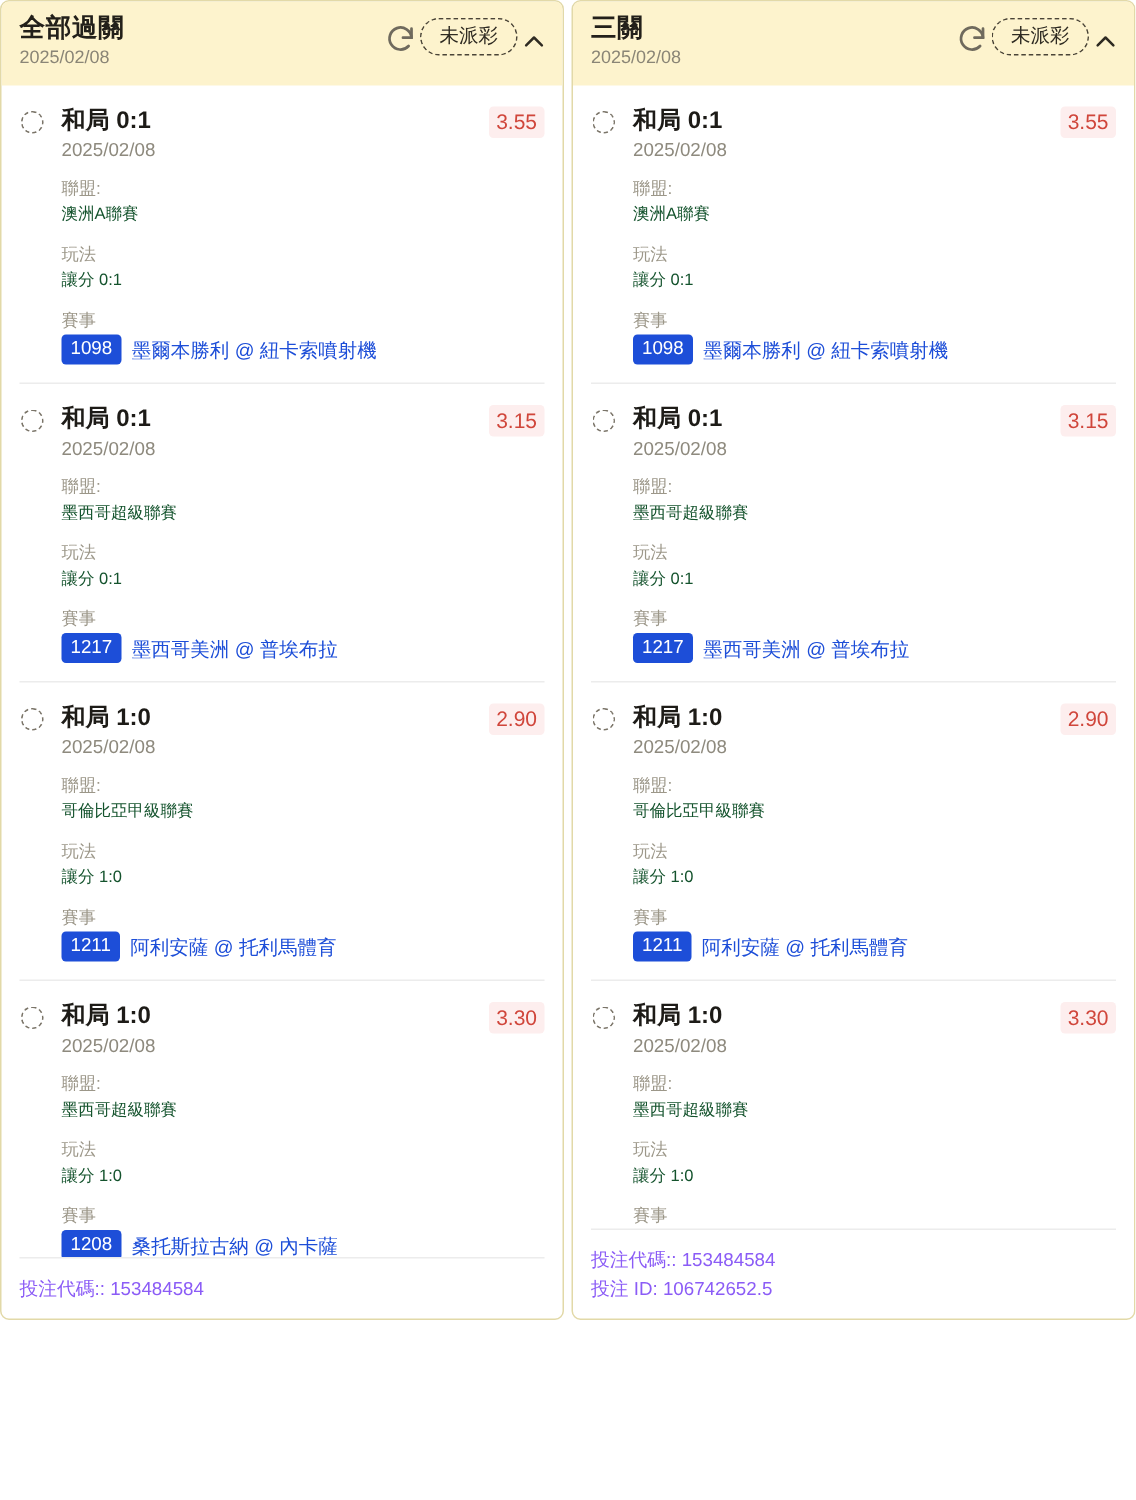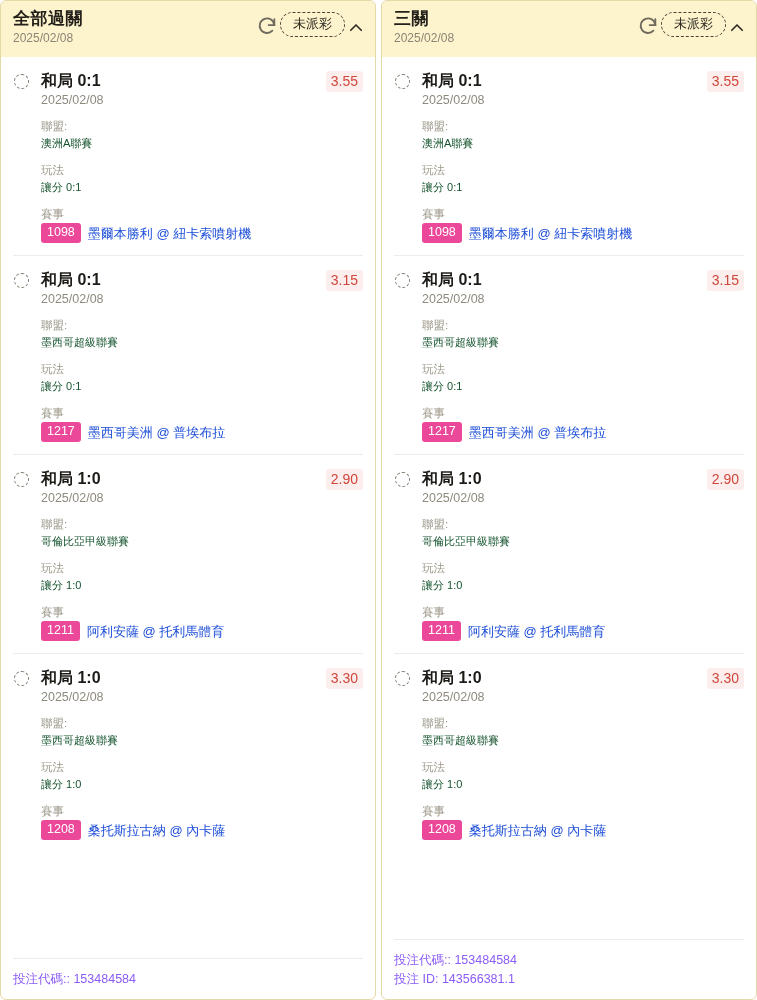--- a/index.html
+++ b/index.html
@@ -12,21 +12,21 @@
     width: 757px;
     height: 1000px;
     position: relative;
     display: flex;
     gap: 5px;
     box-sizing: border-box;
     overflow: hidden;
   }
   .ticket {
     width: 376px;
-    height: 1000px;
+    height: 880px;
     box-sizing: border-box;
     border: 1px solid #e2d9a8;
     border-radius: 6px;
     background: #ffffff;
     overflow: hidden;
     position: relative;
     display: flex;
     flex-direction: column;
   }
   
@@ -152,21 +152,21 @@
     color: #14532d;
     line-height: 19px;
     margin-top: 0px;
   }
   .match-row {
     display: flex;
     align-items: center;
     margin-top: 1px;
   }
   .match-id {
-    background: #ec4899;
+    background: #1d4ed8;
     color: #ffffff;
     font-size: 12.5px;
     border-radius: 3px;
     padding: 2px 6px 3px;
     line-height: 15px;
     margin-right: 7px;
     flex: 0 0 auto;
   }
   .match-name {
     font-size: 13px;
@@ -418,17 +418,17 @@
             <span class="match-id">1208</span>
             <span class="match-name">桑托斯拉古納 @ 內卡薩</span>
           </div>
         </div>
       </div>
 
     </div>
 
     <div class="t-footer">
       <div class="f-line">投注代碼:: 153484584</div>
-      <div class="f-line">投注 ID: 143566381.1</div>
+      <div class="f-line">投注 ID: 106742652.5</div>
     </div>
   </div>
 
 </div>
 
 </body></html>

